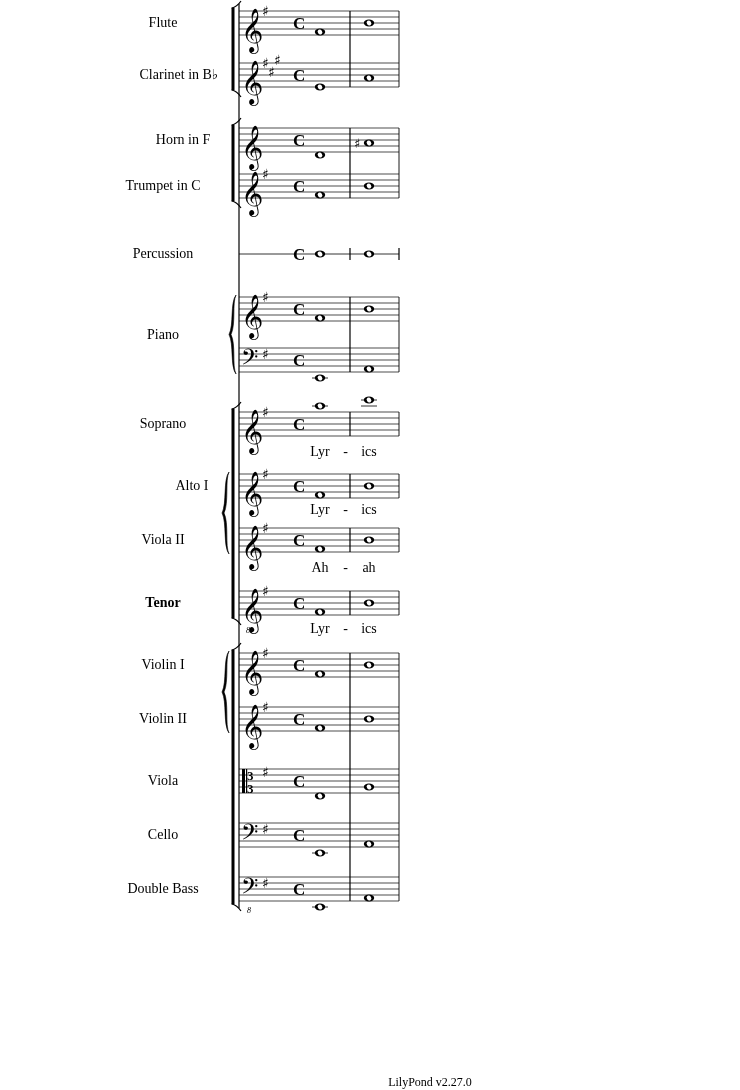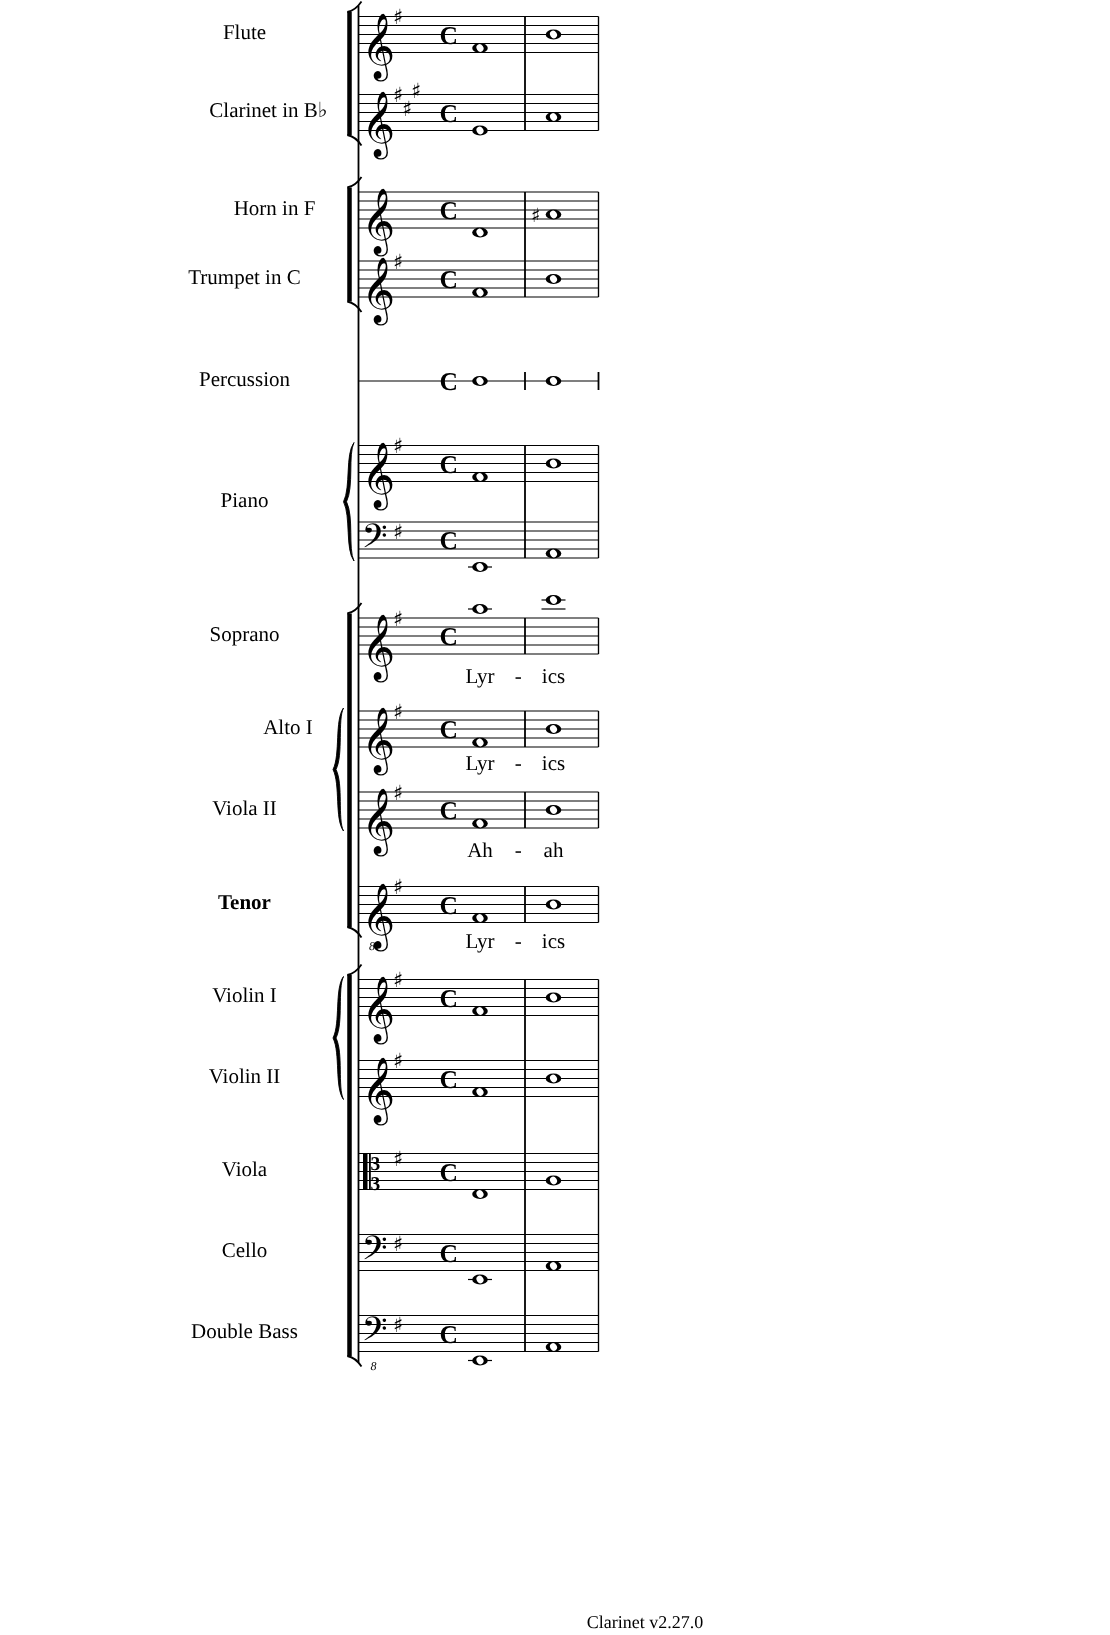--- a/index.html
+++ b/index.html
@@ -383,14 +383,14 @@
       <div class="inst-name" style="left: 163px; top: 603px; font-weight: bold;">Tenor</div>
       <div class="lyric" style="left: 320px; top: 629px;">Lyr</div>
       <div class="lyric" style="left: 345.5px; top: 629px;">-</div>
       <div class="lyric" style="left: 369px; top: 629px;">ics</div>
       <div class="inst-name" style="left: 163px; top: 665px;">Violin I</div>
       <div class="inst-name" style="left: 163px; top: 719px;">Violin II</div>
       <div class="inst-name" style="left: 163px; top: 781px;">Viola</div>
       <div class="inst-name" style="left: 163px; top: 835px;">Cello</div>
       <div class="inst-name" style="left: 163px; top: 889px;">Double Bass</div>
     </div>
-  <div class="footer">Clarinet v2.27.0</div>
+  <div class="footer">LilyPond v2.27.0</div>
 </div>
 
 </body></html>

